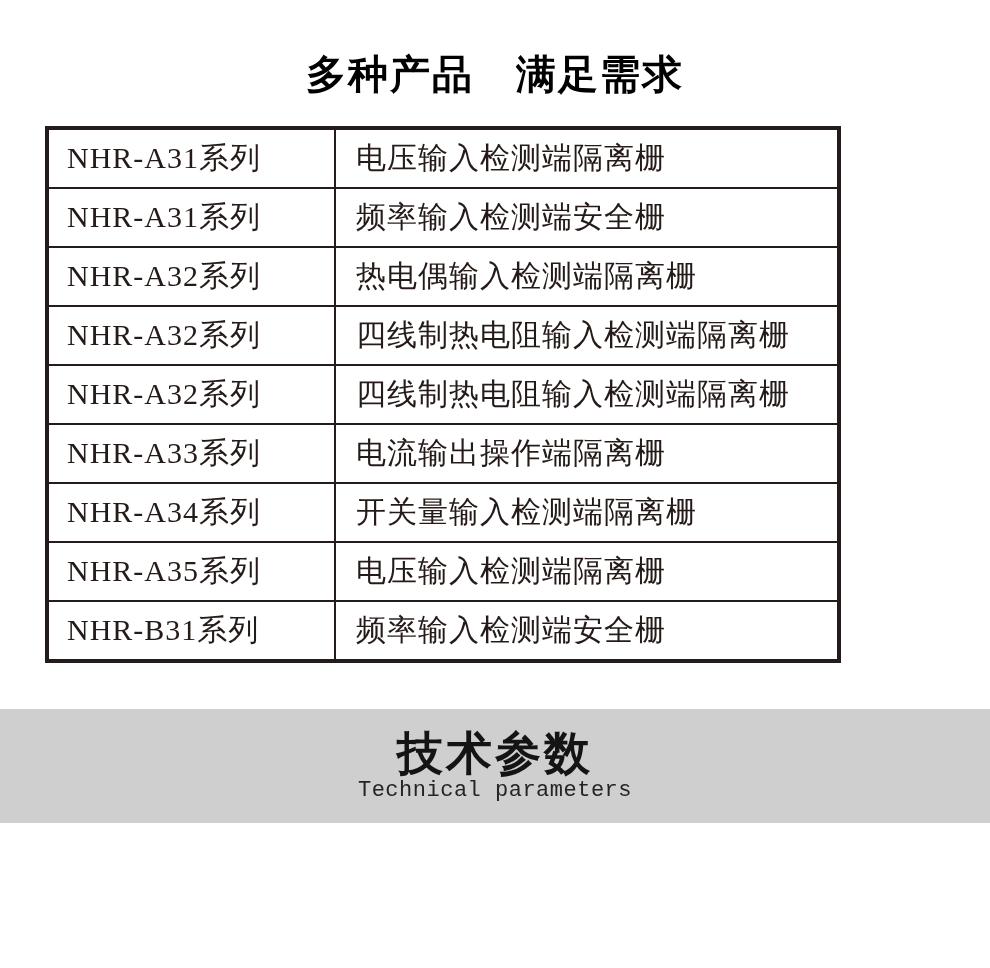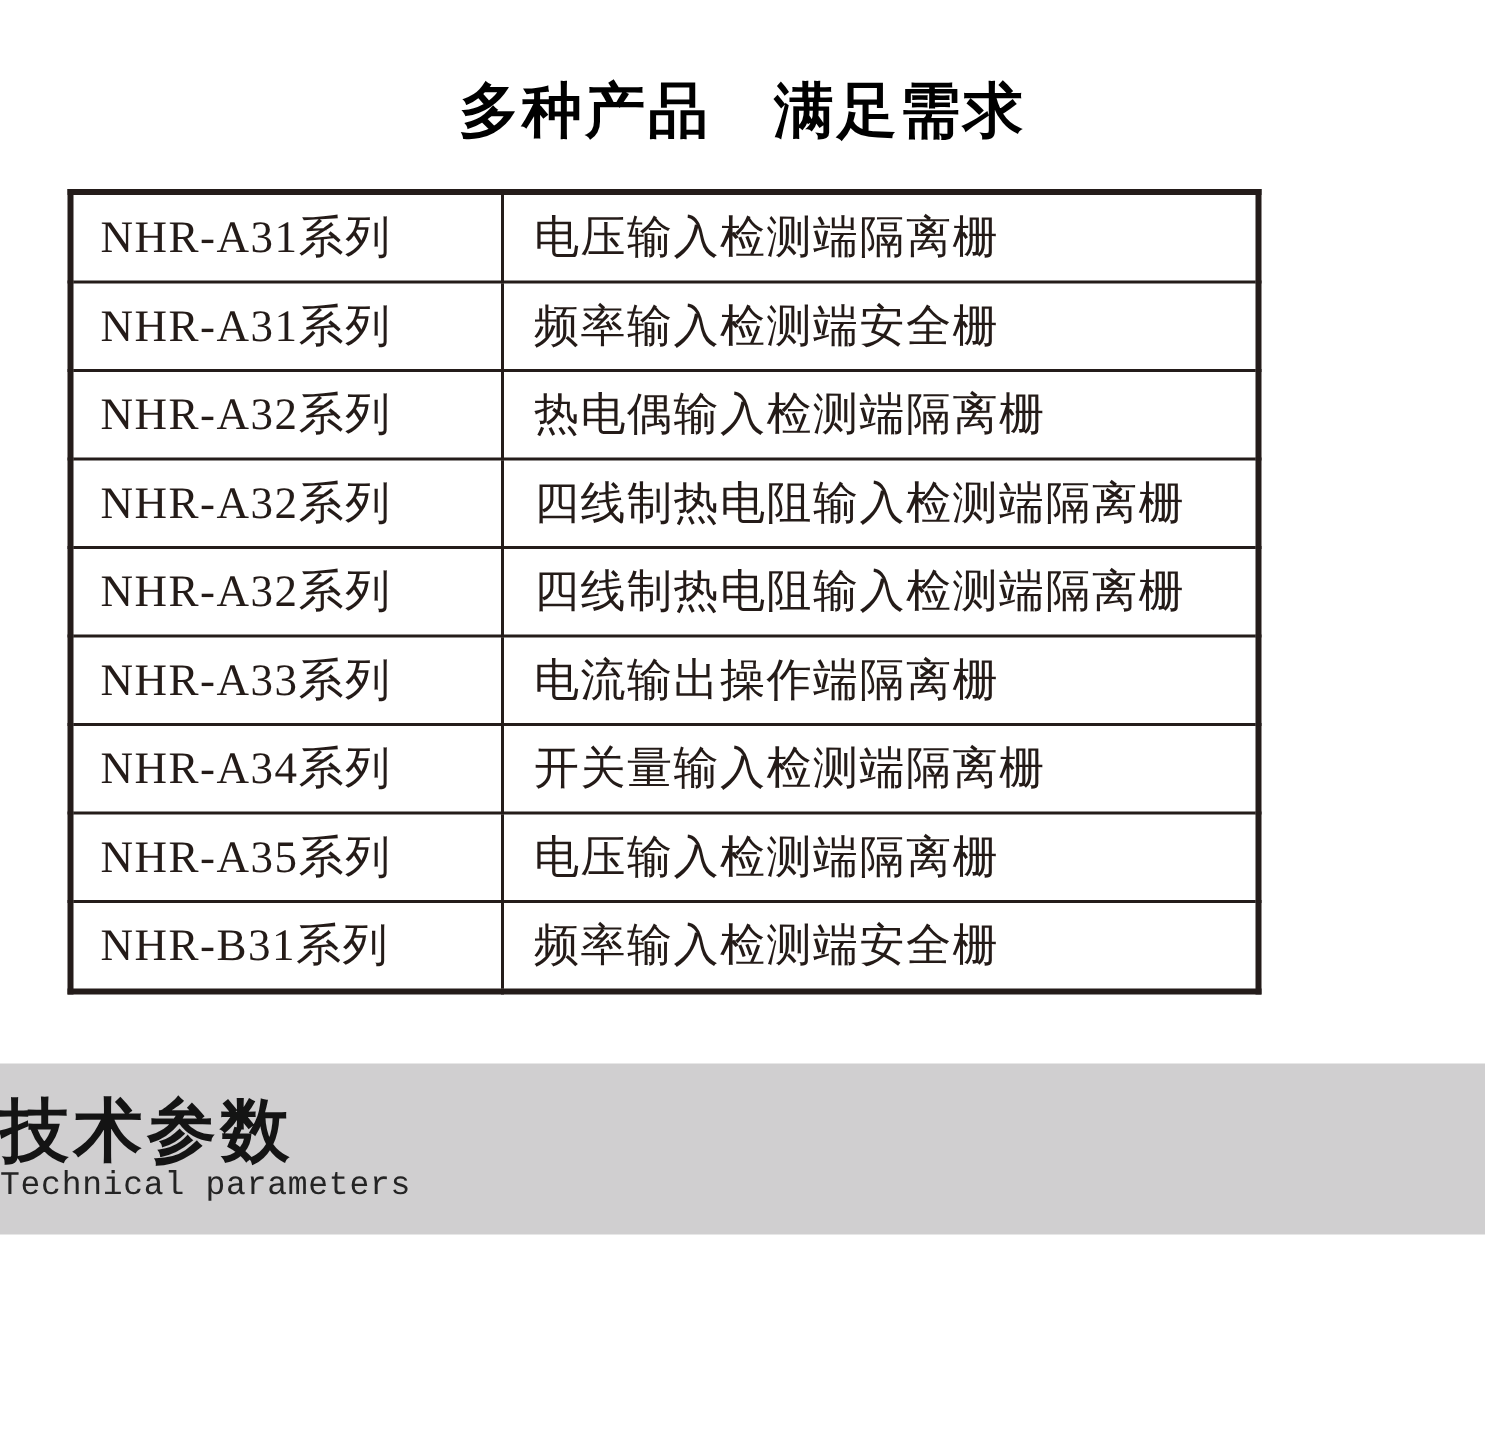--- a/index.html
+++ b/index.html
@@ -59,21 +59,21 @@
   td.description-cell {
     padding-left: 20px;
   }
   .tech-section {
     margin-top: 46px;
     width: 990px;
     height: 114px;
     background: #d0cfd0;
     display: flex;
     flex-direction: column;
-    align-items: flex-start;
+    align-items: center;
     justify-content: center;
   }
   .tech-title {
     font-size: 46px;
     line-height: 48px;
     font-weight: 700;
     color: #141414;
     letter-spacing: 3px;
     font-family: "Liberation Sans", "DejaVu Sans", sans-serif;
   }

